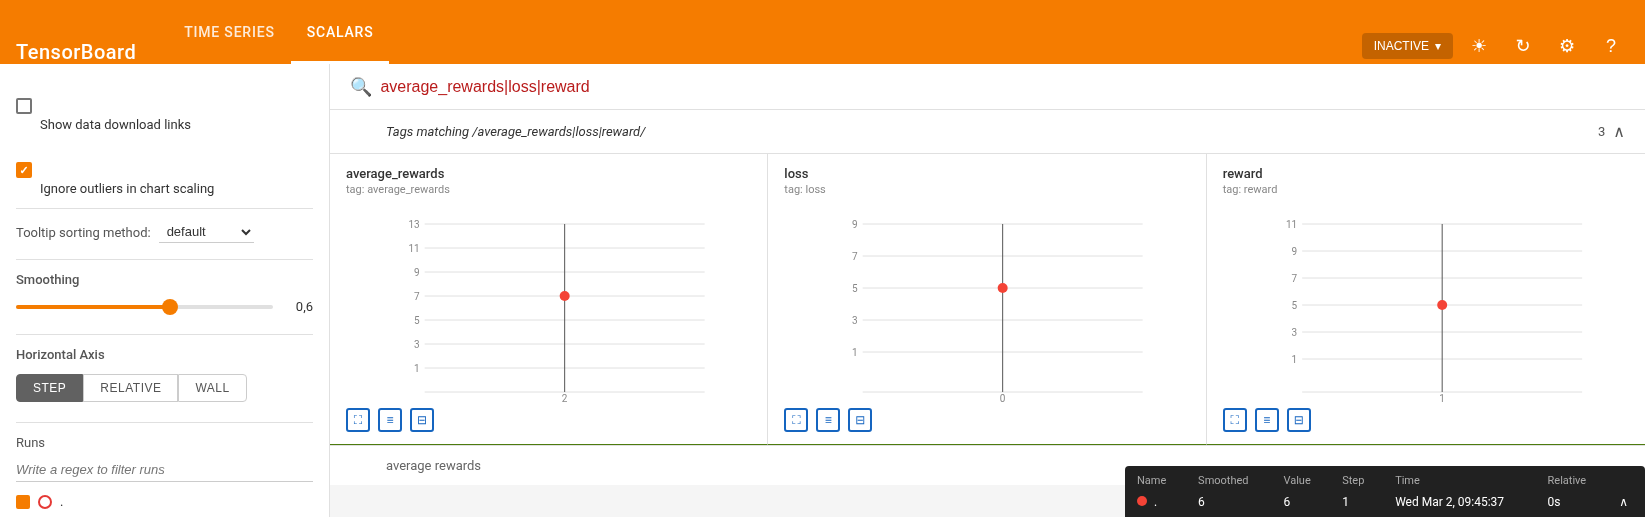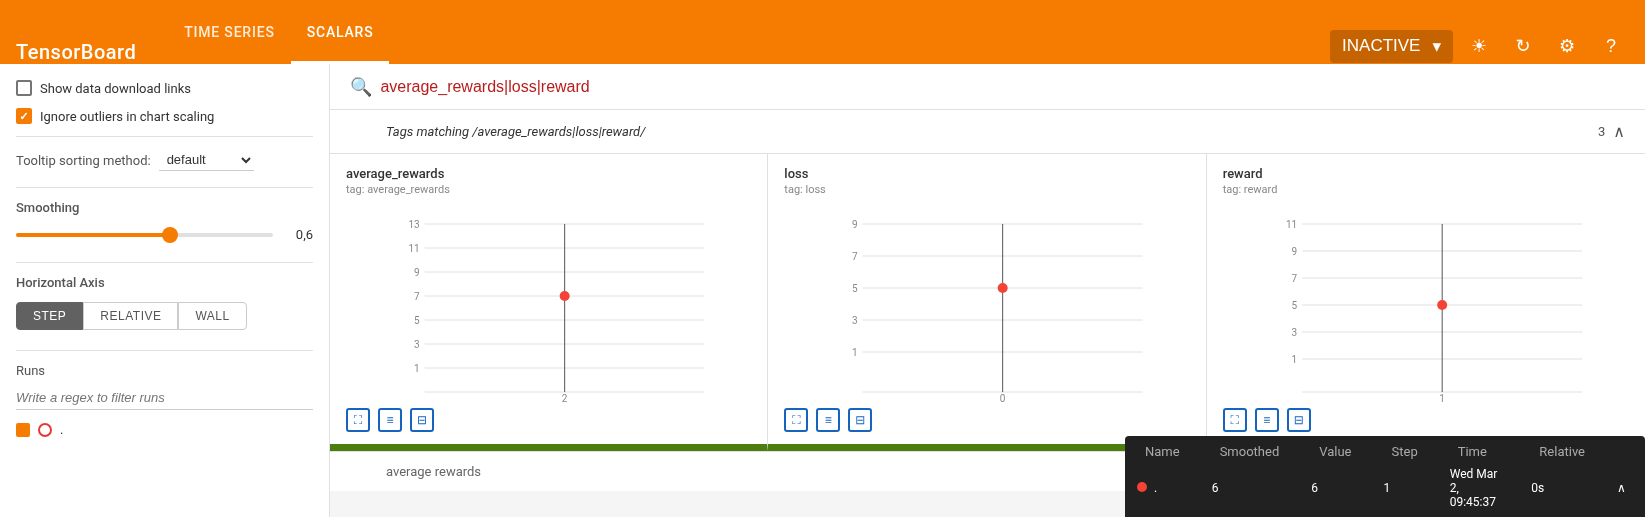--- a/index.html
+++ b/index.html
@@ -57,25 +57,25 @@
       display: flex;
       align-items: center;
       gap: 8px;
     }
     .inactive-dropdown {
       background: rgba(0,0,0,0.2);
       color: white;
       border: none;
       border-radius: 4px;
       padding: 6px 12px;
-      font-size: 17px;
-      cursor: pointer;
-      display: flex;
-      align-items: center;
-      gap: 12px;
+      font-size: 12px;
+      cursor: pointer;
+      display: flex;
+      align-items: center;
+      gap: 6px;
     }
     .nav-icon-btn {
       color: white;
       background: none;
       border: none;
       cursor: pointer;
       width: 36px;
       height: 36px;
       display: flex;
       align-items: center;
@@ -123,20 +123,21 @@
     }
     .checkbox-custom.checked::after {
       content: '✓';
       color: white;
       font-size: 11px;
       font-weight: bold;
     }
     .sidebar-label {
       font-size: 13px;
       color: #333;
+      margin-top: 37px;
     }
     .divider {
       border: none;
       border-top: 1px solid #e0e0e0;
       margin: 12px 0;
     }
     .tooltip-row {
       display: flex;
       align-items: center;
       gap: 8px;
@@ -313,21 +314,21 @@
 
     
     .charts-grid {
       display: grid;
       grid-template-columns: repeat(3, 1fr);
       gap: 0;
       background: white;
     }
     .chart-card {
       border-right: 1px solid #e0e0e0;
-      border-bottom: 7px solid #4d7c0f;
+      border-bottom: 1px solid #4d7c0f;
       padding: 12px 4px 8px 16px;
       background: white;
     }
     .chart-card:nth-child(3n) { border-right: none; }
     .chart-title { font-size: 13px; color: #333; font-weight: 500; margin-bottom: 2px; }
     .chart-subtitle { font-size: 11px; color: #888; margin-bottom: 8px; }
 
     .chart-area {
       width: 100%;
       height: 200px;
@@ -367,23 +368,23 @@
       background: #212121;
       color: white;
       z-index: 200;
       border-radius: 4px 4px 0 0;
     }
     .tooltip-table {
       width: 100%;
       border-collapse: collapse;
     }
     .tooltip-table th {
-      font-size: 13px;
+      font-size: 11px;
       color: #aaa;
-      padding: 8px 20px 4px;
+      padding: 8px 12px 4px;
       text-align: left;
       font-weight: 400;
     }
     .tooltip-table td {
       font-size: 12px;
       color: white;
       padding: 4px 12px 8px;
     }
     .tooltip-dot {
       width: 10px;

